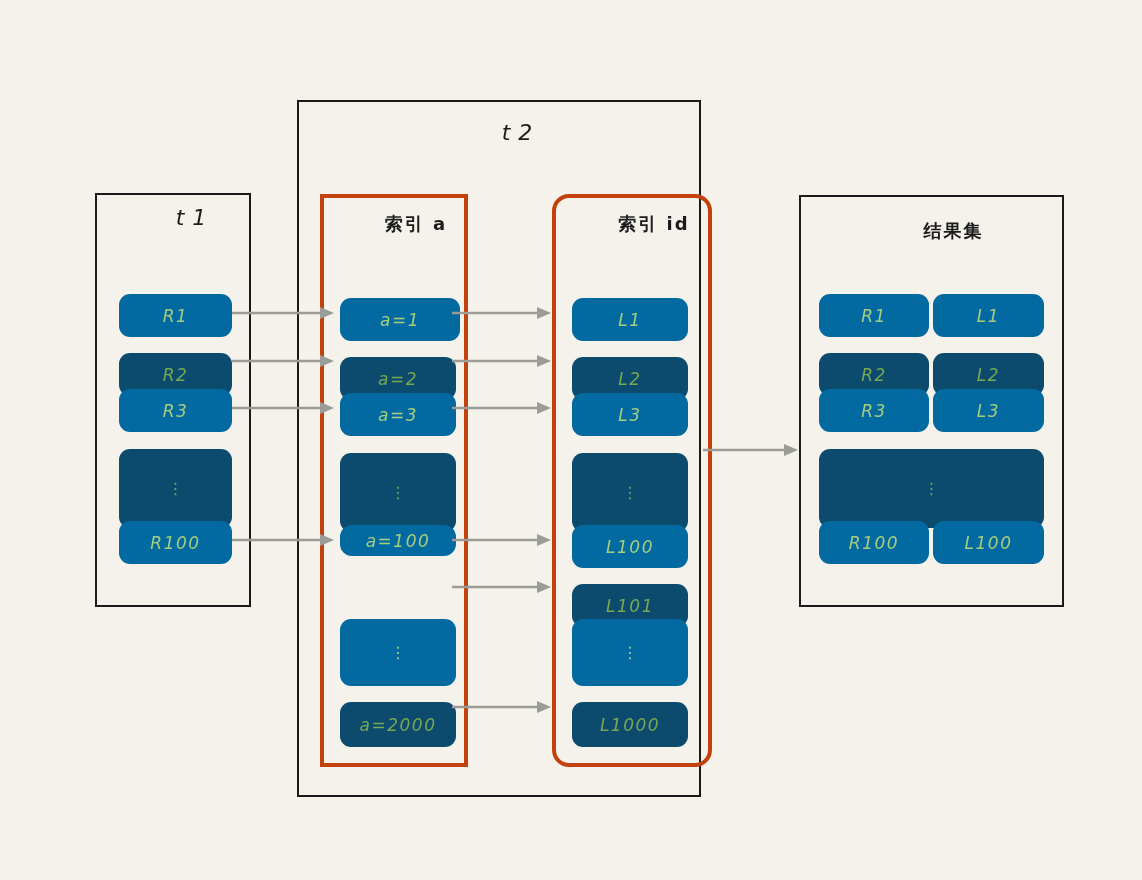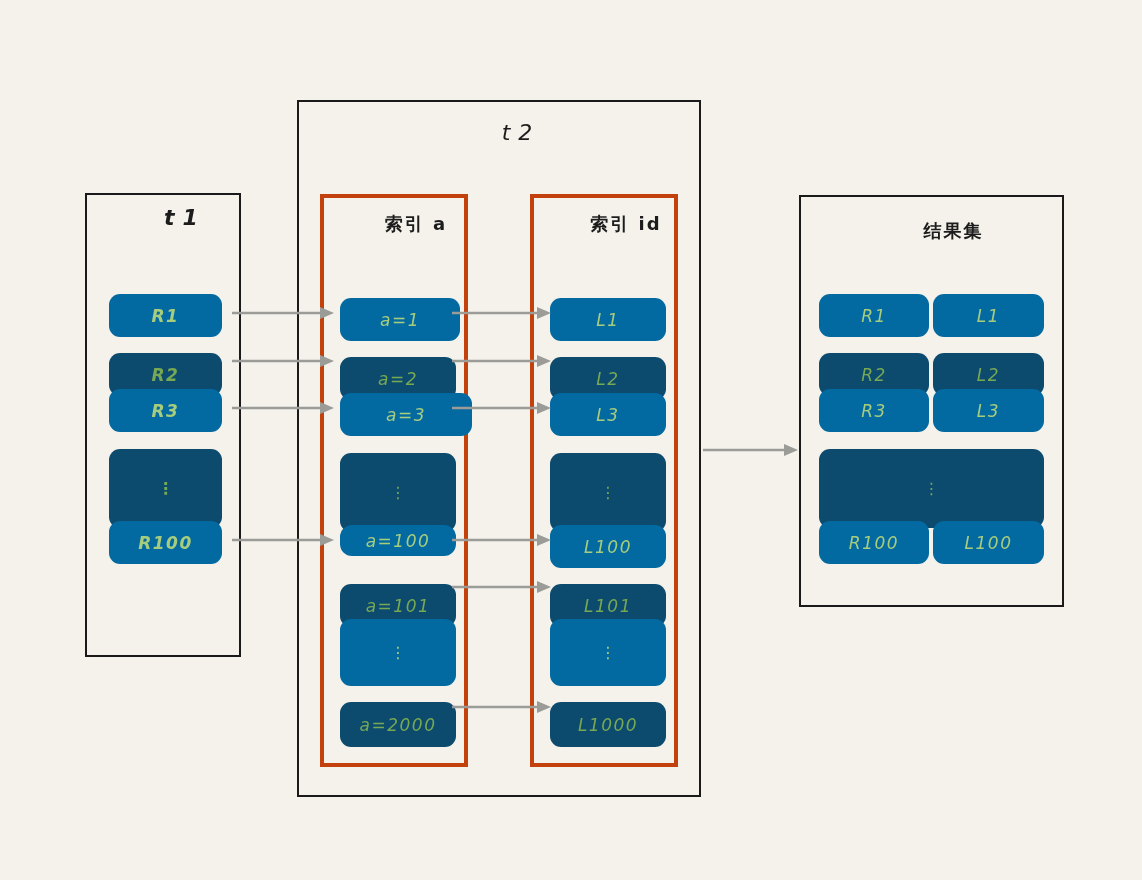--- a/index.html
+++ b/index.html
@@ -62,21 +62,21 @@
     pointer-events: none;
   }
   .arrow-layer line    { stroke: #9b9b97; stroke-width: 2.5; }
   .arrow-layer polygon { fill: #9b9b97; }
 </style>
 </head>
 <body>
 
 <div class="canvas">
 
-  <div class="outer-box" style="left:85px; top:193px; width:156px; height:464px;font-weight:bold;">
+  <div class="outer-box" style="left:95px; top:193px; width:156px; height:414px;">
     <div class="box-title" style="top:10px;">t1</div>
 
     <div class="row dark" style="left:22px; top:99px;  width:113px; height:43px;">
       <span>R1</span>
     </div>
     <div class="row light" style="left:22px; top:146px; width:113px; height:43px;">
       <span>R2</span>
     </div>
     <div class="row dark" style="left:22px; top:194px; width:113px; height:43px;">
       <span>R3</span>
@@ -94,41 +94,38 @@
 
     <div class="inner-box" style="left:21px; top:92px; width:148px; height:573px;">
       <div class="box-title cjk-title" style="top:14px;">索引 a</div>
 
       <div class="row dark" style="left:16px; top:100px; width:120px; height:43px;">
         <span>a=1</span>
       </div>
       <div class="row light" style="left:16px; top:147px; width:116px; height:43px;">
         <span>a=2</span>
       </div>
-      <div class="row dark" style="left:16px; top:195px; width:132px; height:43px;">
+      <div class="row dark" style="left:16px; top:195px; width:116px; height:43px;">
         <span>a=3</span>
       </div>
       <div class="row light" style="left:16px; top:243px; width:116px; height:79px;">
         <span class="dots-glyph">⋮</span>
       </div>
       <div class="row dark" style="left:16px; top:327px; width:116px; height:31px;border-radius:12px;">
         <span>a=100</span>
       </div>
-      <div class="row light" style="left:16px; top:374px; width:116px; height:43px;">
-        <span>a=101</span>
-      </div>
       <div class="row dark" style="left:16px; top:421px; width:116px; height:67px;">
         <span class="dots-glyph">⋮</span>
       </div>
       <div class="row light" style="left:16px; top:492px; width:116px; height:45px;">
         <span>a=2000</span>
       </div>
     </div>
 
-    <div class="inner-box" style="left:231px; top:92px; width:148px; height:573px;">
+    <div class="inner-box" style="left:253px; top:92px; width:160px; height:573px;border-radius:17px;">
       <div class="box-title cjk-title" style="top:14px;">索引 id</div>
 
       <div class="row dark" style="left:16px; top:100px; width:116px; height:43px;">
         <span>L1</span>
       </div>
       <div class="row light" style="left:16px; top:147px; width:116px; height:43px;">
         <span>L2</span>
       </div>
       <div class="row dark" style="left:16px; top:195px; width:116px; height:43px;">
         <span>L3</span>

